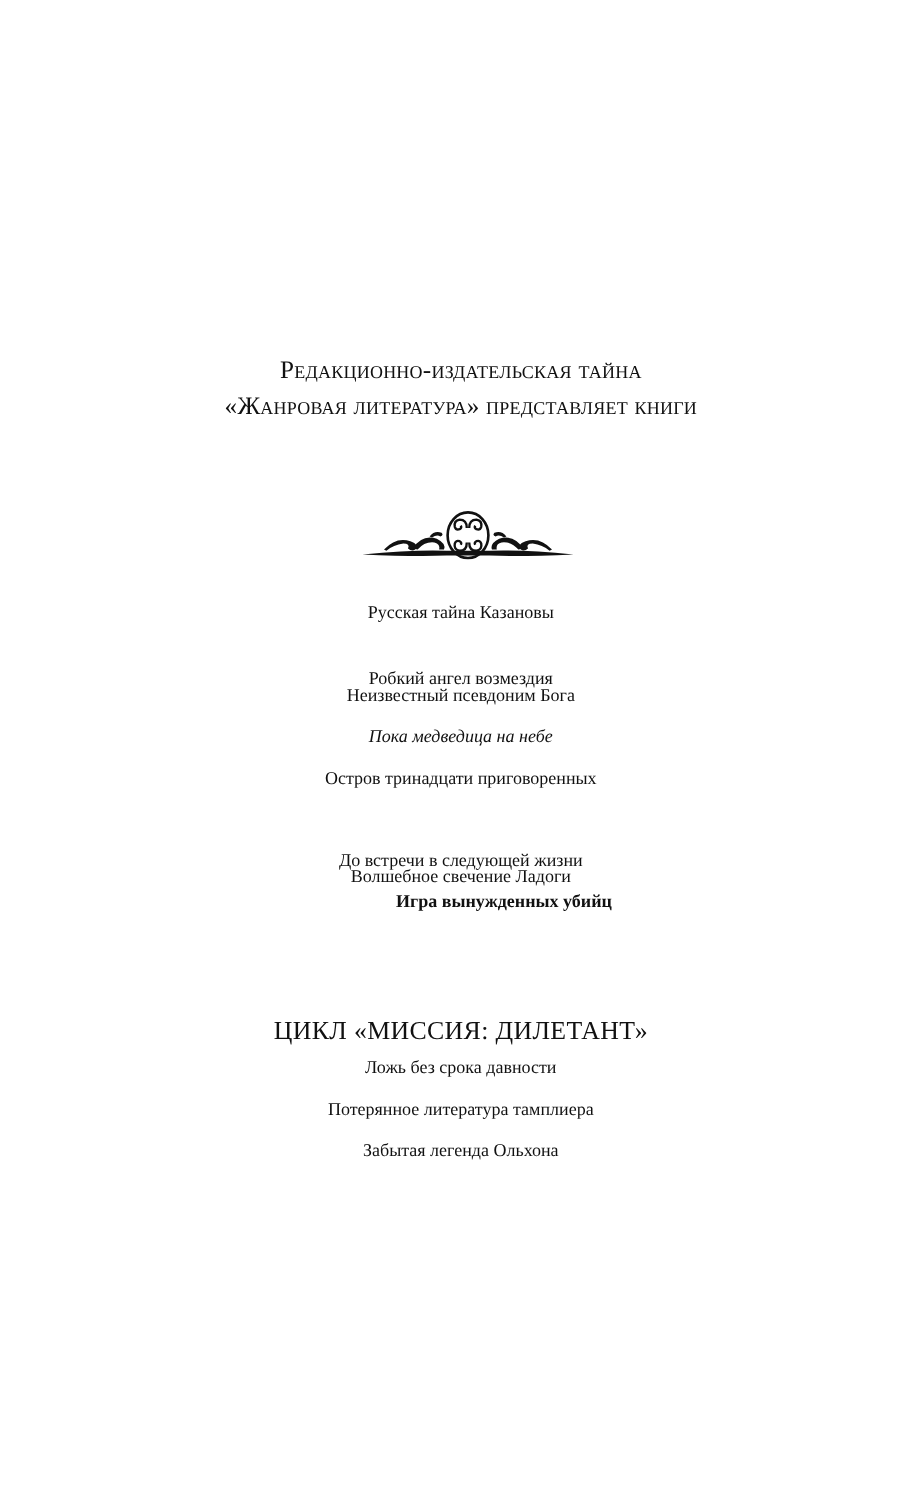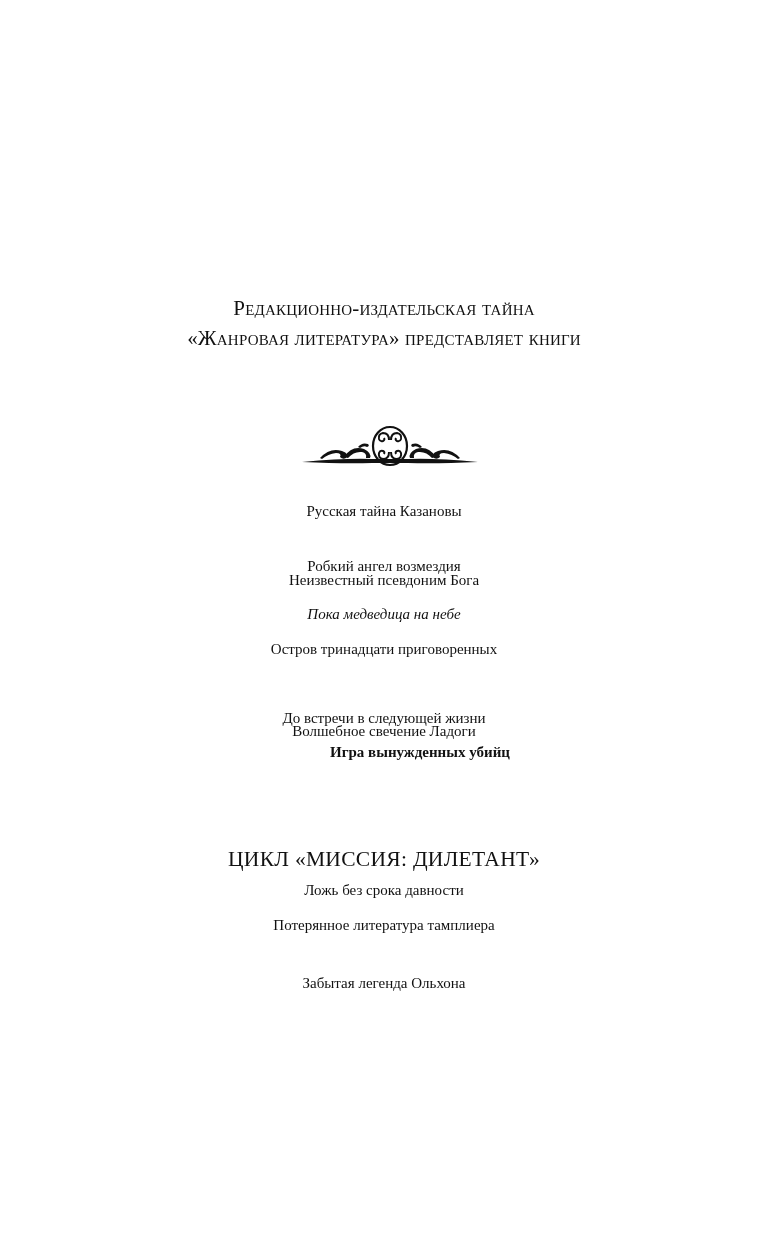--- a/index.html
+++ b/index.html
@@ -96,16 +96,16 @@
     <div class="line book" style="top:642px;">Остров тринадцати приговоренных</div>
     <div class="line book" style="top:676px;margin-top:48px;">Волшебное свечение Ладоги</div>
     <div class="line book" style="top:711px;">До встречи в следующей жизни</div>
     <div class="line book bold" style="top:745px;">Игра вынужденных убийц</div>
   </div>
 
   <div>
     <div class="line cycle" style="top:849px;">ЦИКЛ «МИССИЯ: ДИЛЕТАНТ»</div>
     <div class="line book" style="top:883px;">Ложь без срока давности</div>
     <div class="line book" style="top:918px;">Потерянное литература тамплиера</div>
-    <div class="line book" style="top:952px;margin-top:24px;">Забытая легенда Ольхона</div>
+    <div class="line book" style="top:952px;">Забытая легенда Ольхона</div>
   </div>
 
 </div>
 
 </body></html>

